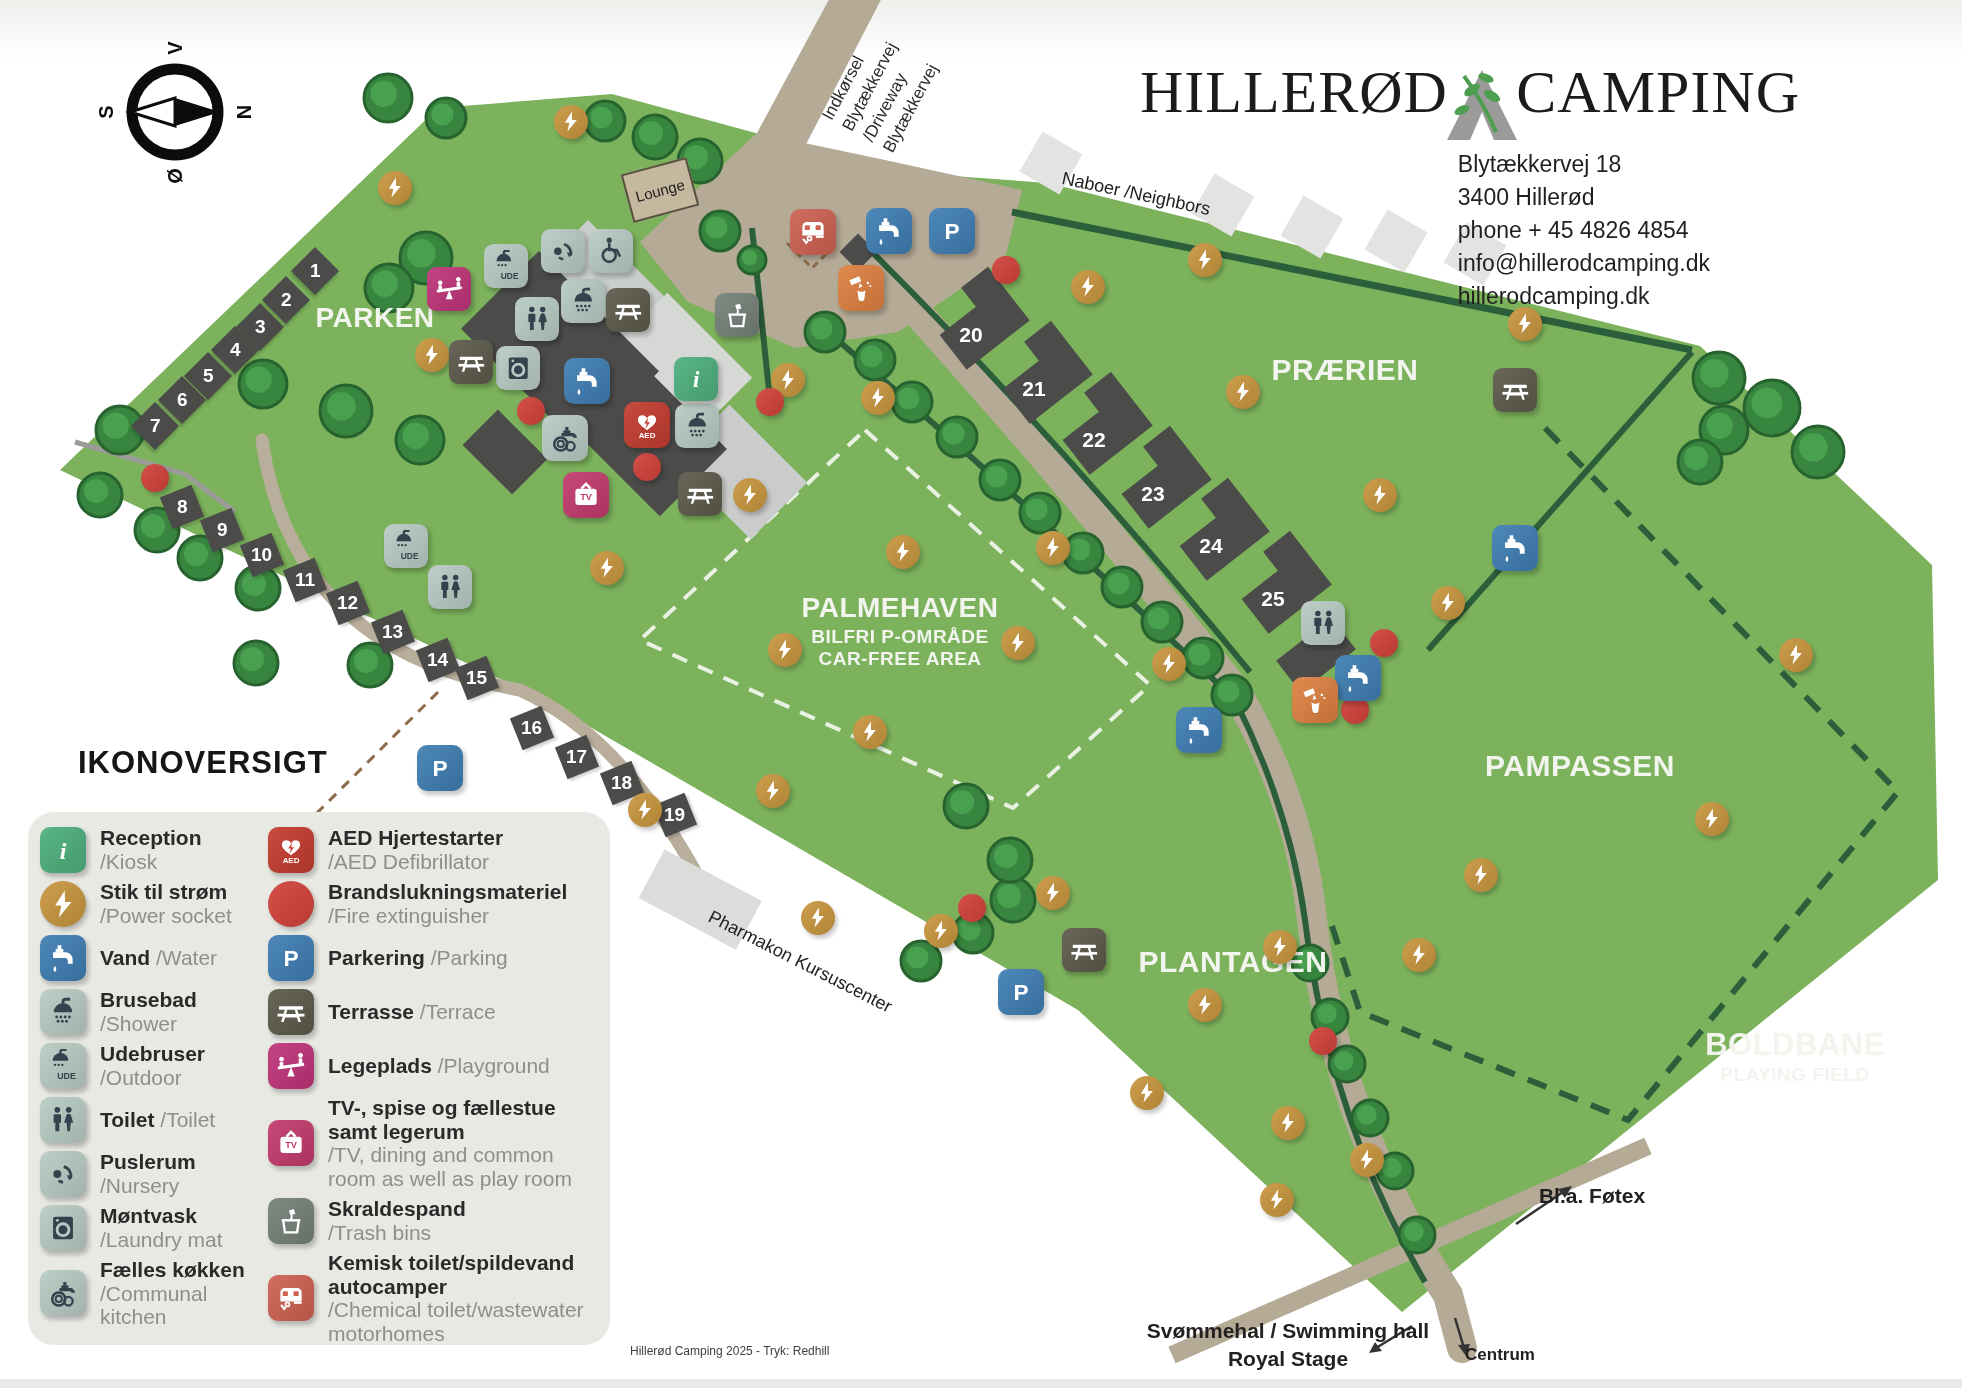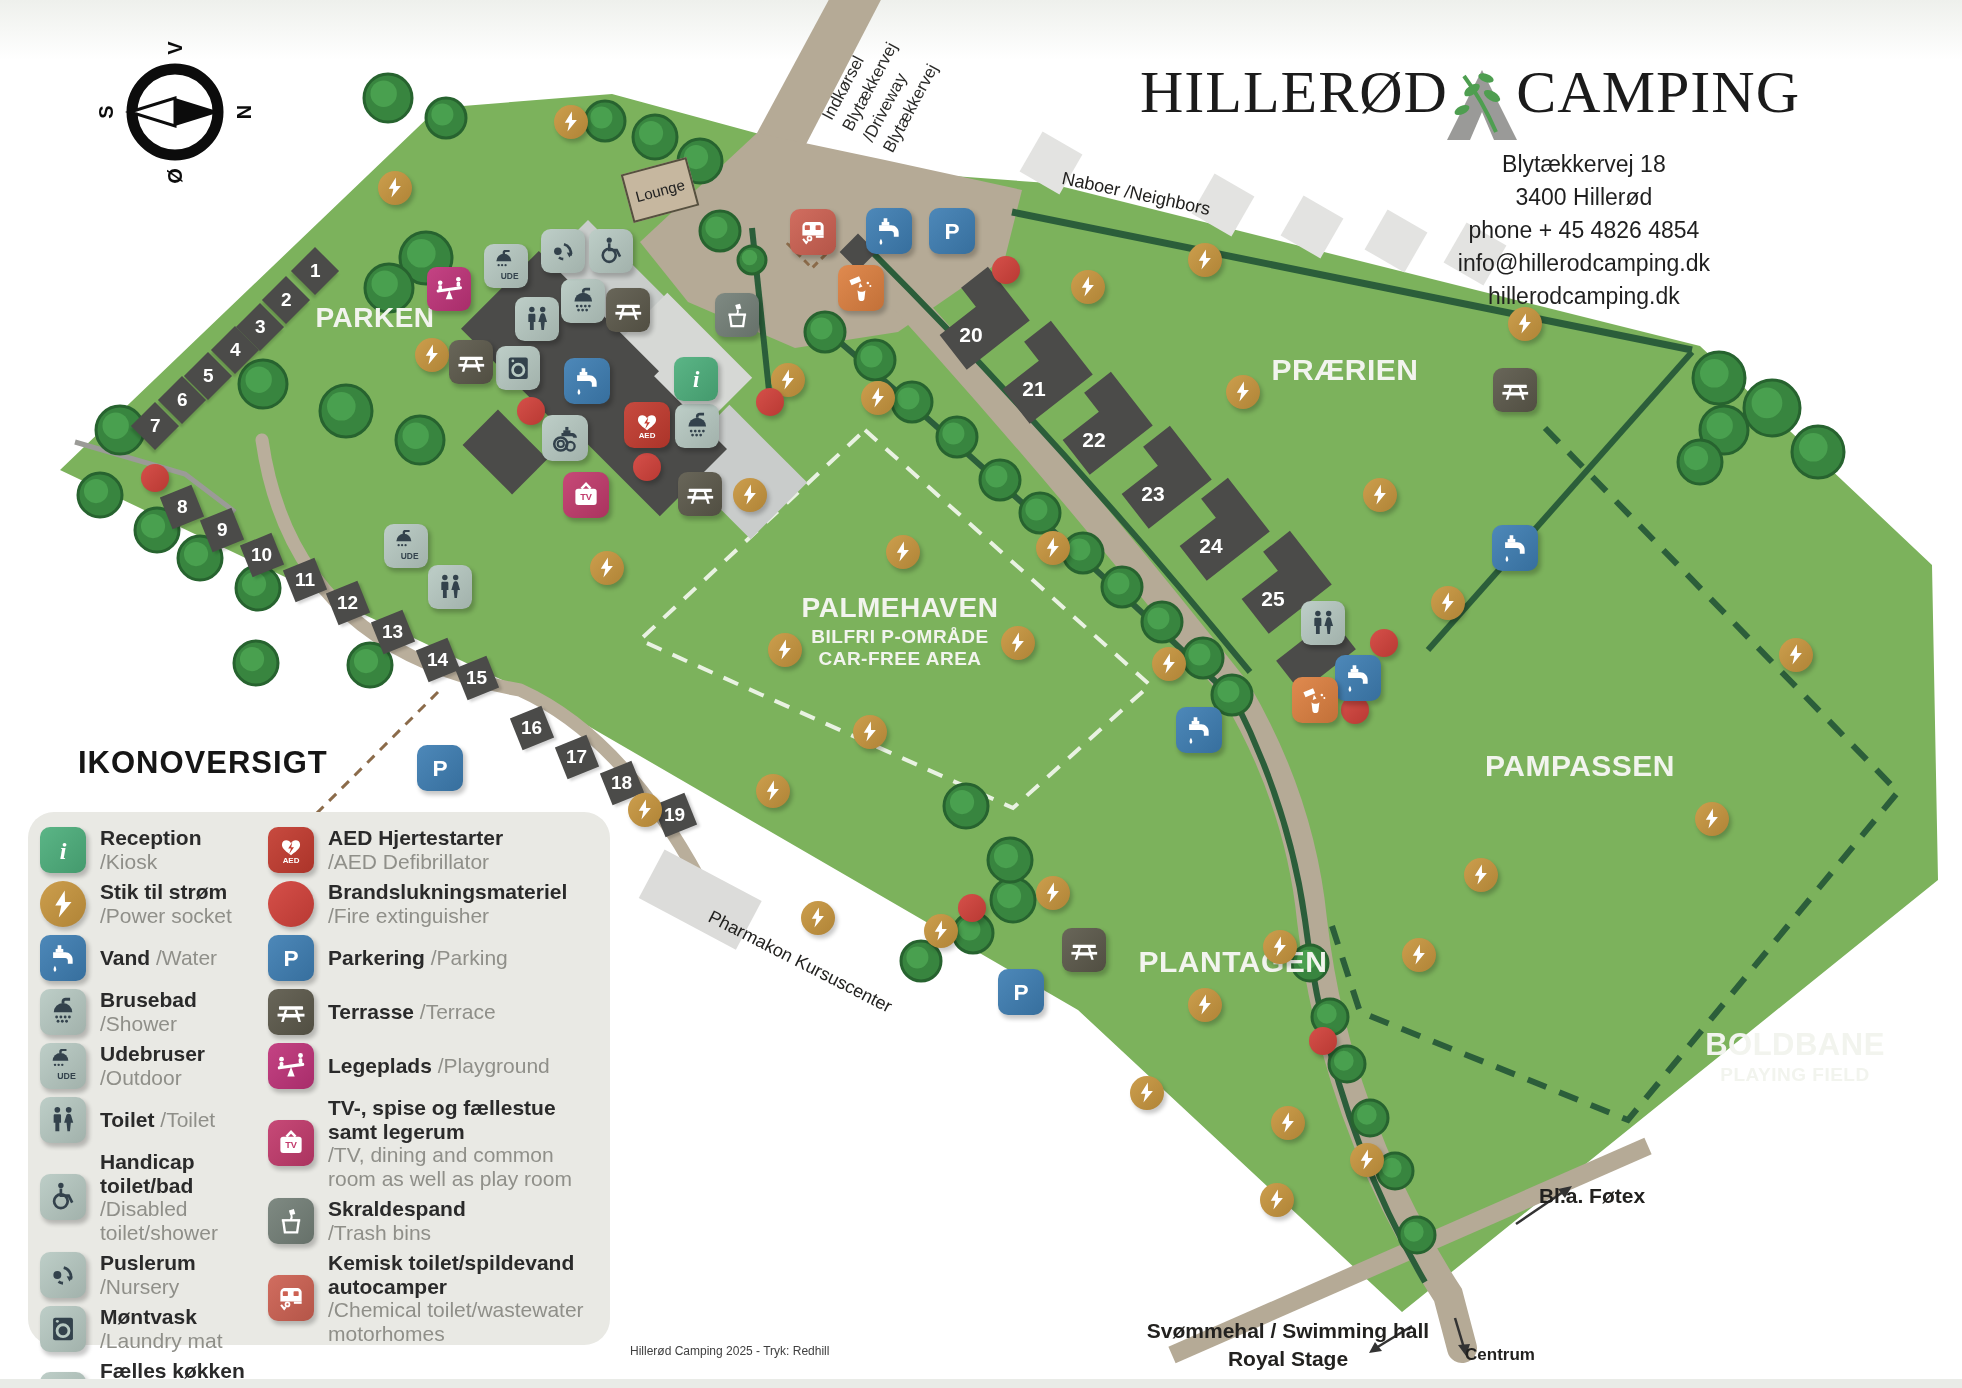--- a/index.html
+++ b/index.html
@@ -5,21 +5,21 @@
   html,body{margin:0;padding:0;background:#fff;}
   .stage{position:relative;width:1962px;height:1388px;background:#fff;overflow:hidden;
          font-family:"Liberation Sans",sans-serif;}
   .stage::before{content:'';position:absolute;left:0;top:0;right:0;height:60px;
          background:linear-gradient(#eef0ec,rgba(255,255,255,0));pointer-events:none;}
   .base{position:absolute;left:0;top:0;}
   
   .logo{position:absolute;left:1140px;top:58px;width:660px;display:flex;align-items:center;
         justify-content:center;gap:4px;font-family:"Liberation Serif",serif;font-size:60px;
         color:#1b1b1b;letter-spacing:1px;}
-  .address{position:absolute;right:252px;top:148px;text-align:center;font-size:23px;
+  .address{position:absolute;right:252px;top:148px;text-align:left;font-size:23px;
         line-height:33px;color:#1f1f1f;}
   
   .cpt{position:absolute;transform:translate(-50%,-50%) rotate(-90deg);font-weight:bold;
         font-size:20px;color:#0c0c0c;}
   
   .rlabel{position:absolute;transform:translate(-50%,-50%);color:#f2f4ee;font-weight:bold;
         letter-spacing:.5px;white-space:nowrap;}
   .rsub{font-weight:bold;}
   
   .mlabel{position:absolute;transform:translate(-50%,-50%);color:#22211f;white-space:nowrap;}
@@ -1033,35 +1033,20 @@
                 <circle cx="8" cy="4.8" r="2"></circle>
                 <path d="M6.3 8h3.4c.5 0 .9.4.9.9V14H9.4v6H6.6v-6H5.4V8.9c0-.5.4-.9.9-.9z"></path>
                 <circle cx="16" cy="4.8" r="2"></circle>
                 <path d="M16 7.6c.8 0 1.5.5 1.7 1.3l1.5 5.1h-1.7l-.6 6h-1.8l-.6-6h-1.7l1.5-5.1c.2-.8.9-1.3 1.7-1.3z"></path>
               </g>
             </svg>
           </div>
           <div class="ltext"><b>Toilet</b> <span class="en">/Toilet</span></div>
         </div>
         <div class="lrow">
-          <div class="micon t-handicap">
-            <svg viewBox="0 0 24 24">
-              <circle cx="10.5" cy="3.8" r="1.9" fill="currentColor"></circle>
-              <g fill="none" stroke="currentColor" stroke-width="1.9">
-                <circle cx="10.5" cy="15" r="4.8"></circle>
-                <path d="M10.5 6v5h5.5l2.5 5"></path>
-              </g>
-            </svg>
-          </div>
-          <div class="ltext">
-            <div><b>Handicap toilet/bad</b></div>
-            <div class="en">/Disabled toilet/shower</div>
-          </div>
-        </div>
-        <div class="lrow">
           <div class="micon t-nursery">
             <svg viewBox="0 0 24 24">
               <circle cx="8" cy="12" r="2.8" fill="currentColor"></circle>
               <path d="M12.5 6.8a6.8 6.8 0 0 1 4.9 8.3" fill="none" stroke="currentColor" stroke-width="2"></path>
               <path d="M18.9 13.2l-2.4 3.4-1.9-3.7z" fill="currentColor"></path>
               <path d="M12 17.8a6.8 6.8 0 0 1-3.2-1.2" fill="none" stroke="currentColor" stroke-width="2"></path>
             </svg>
           </div>
           <div class="ltext"><b>Puslerum</b> <span class="en">/Nursery</span></div>
         </div>

